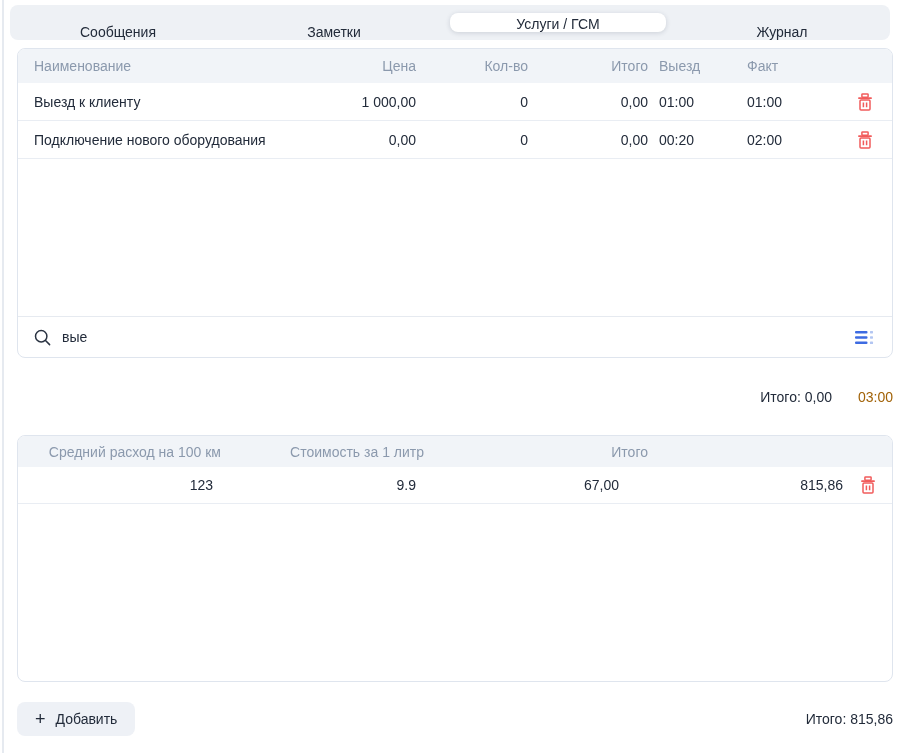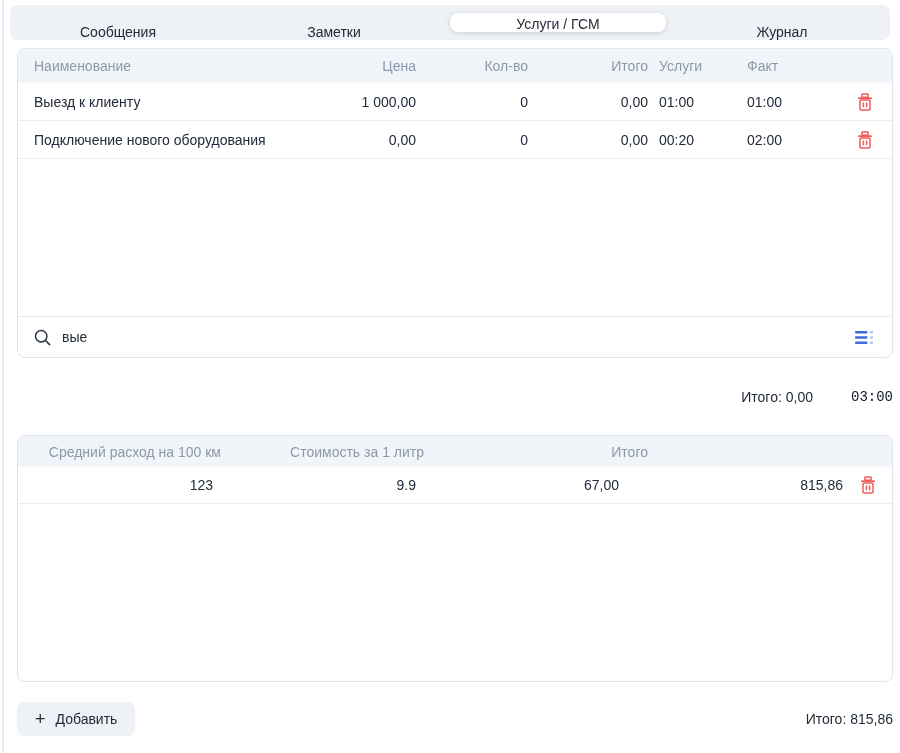--- a/index.html
+++ b/index.html
@@ -105,24 +105,24 @@
   .icon-btn {
     border: none; background: transparent; cursor: pointer;
     display: flex; align-items: center; justify-content: center;
     padding: 2px;
   }
 
   
   .summary {
     height: 77px;
     display: flex; align-items: center; justify-content: flex-end;
-    gap: 38px;
+    gap: 26px;
     margin: 0 7px 0 17px;
   }
-  .summary .fact-total { color: #0f172a; font-family: Liberation Mono, monospace; }
+  .summary .fact-total { color: #a16207; }
 
   
   .footer {
     margin: 20px 7px 0 17px;
     display: flex; align-items: center; justify-content: space-between;
   }
   .add-btn {
     border: none; cursor: pointer;
     background: #eef1f6;
     border-radius: 8px;
@@ -154,21 +154,21 @@
       <span>Журнал</span>
     </div>
 </div>
 
 <div class="card services">
   <div class="thead">
     <div class="c-name">Наименование</div>
     <div class="c-price">Цена</div>
     <div class="c-qty">Кол-во</div>
     <div class="c-total">Итого</div>
-    <div class="c-norm">Услуги</div>
+    <div class="c-norm">Выезд</div>
     <div class="c-fact">Факт</div>
     <div class="c-del"></div>
   </div>
 
   <div class="trow">
     <div class="c-name">Выезд к клиенту</div>
     <div class="c-price">1 000,00</div>
     <div class="c-qty">0</div>
     <div class="c-total">0,00</div>
     <div class="c-norm">01:00</div>

